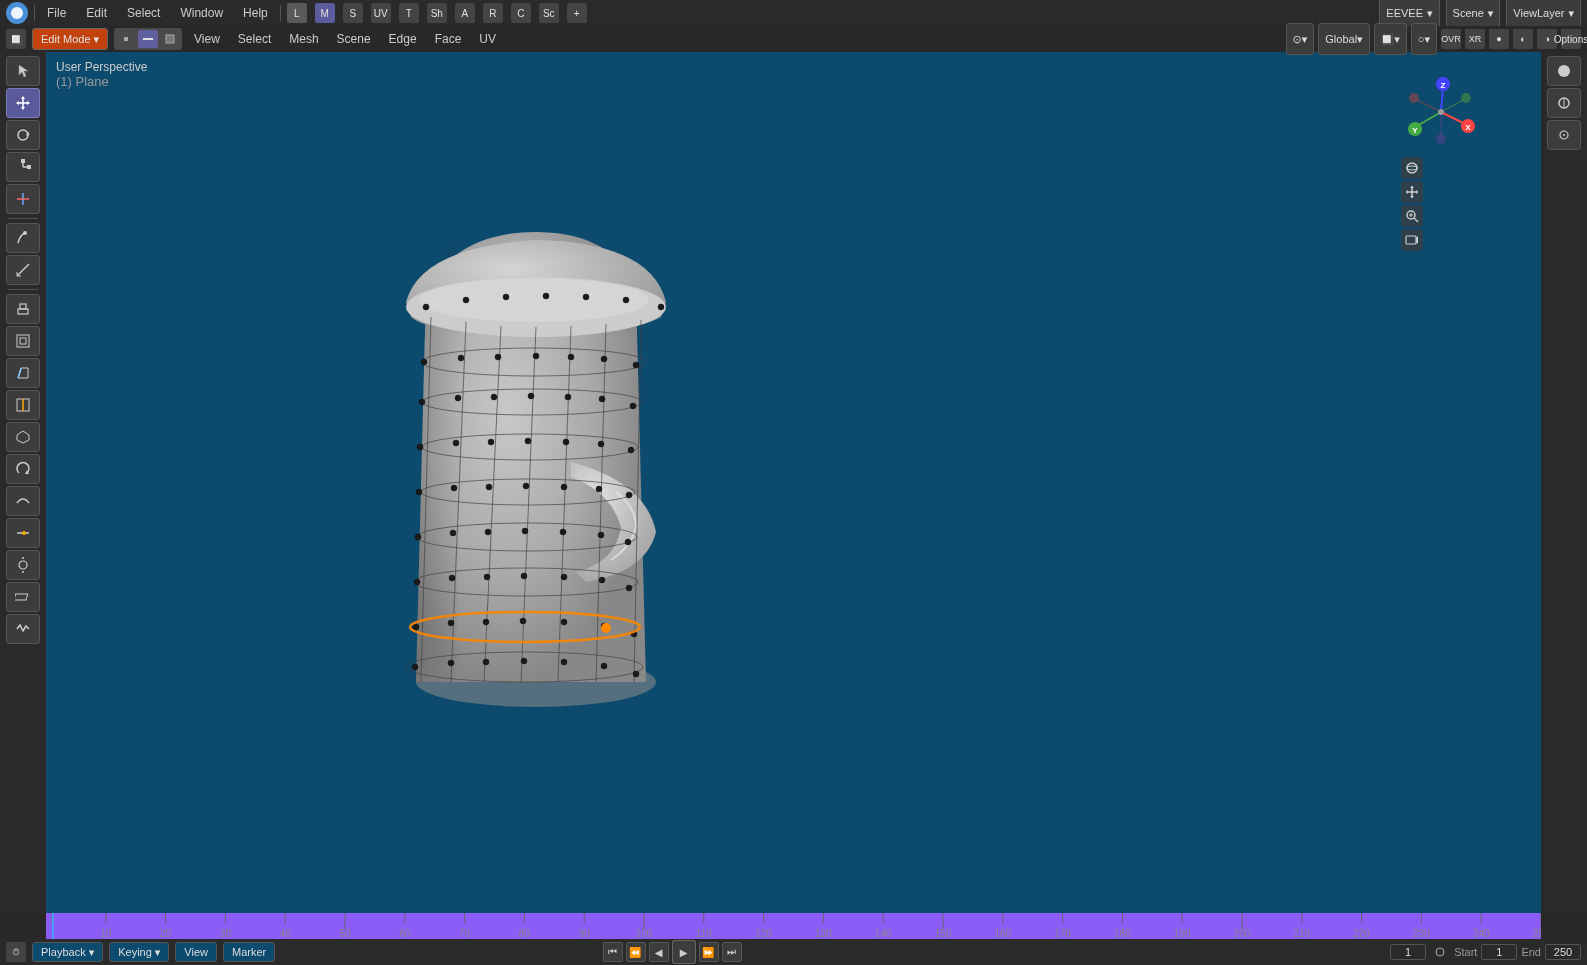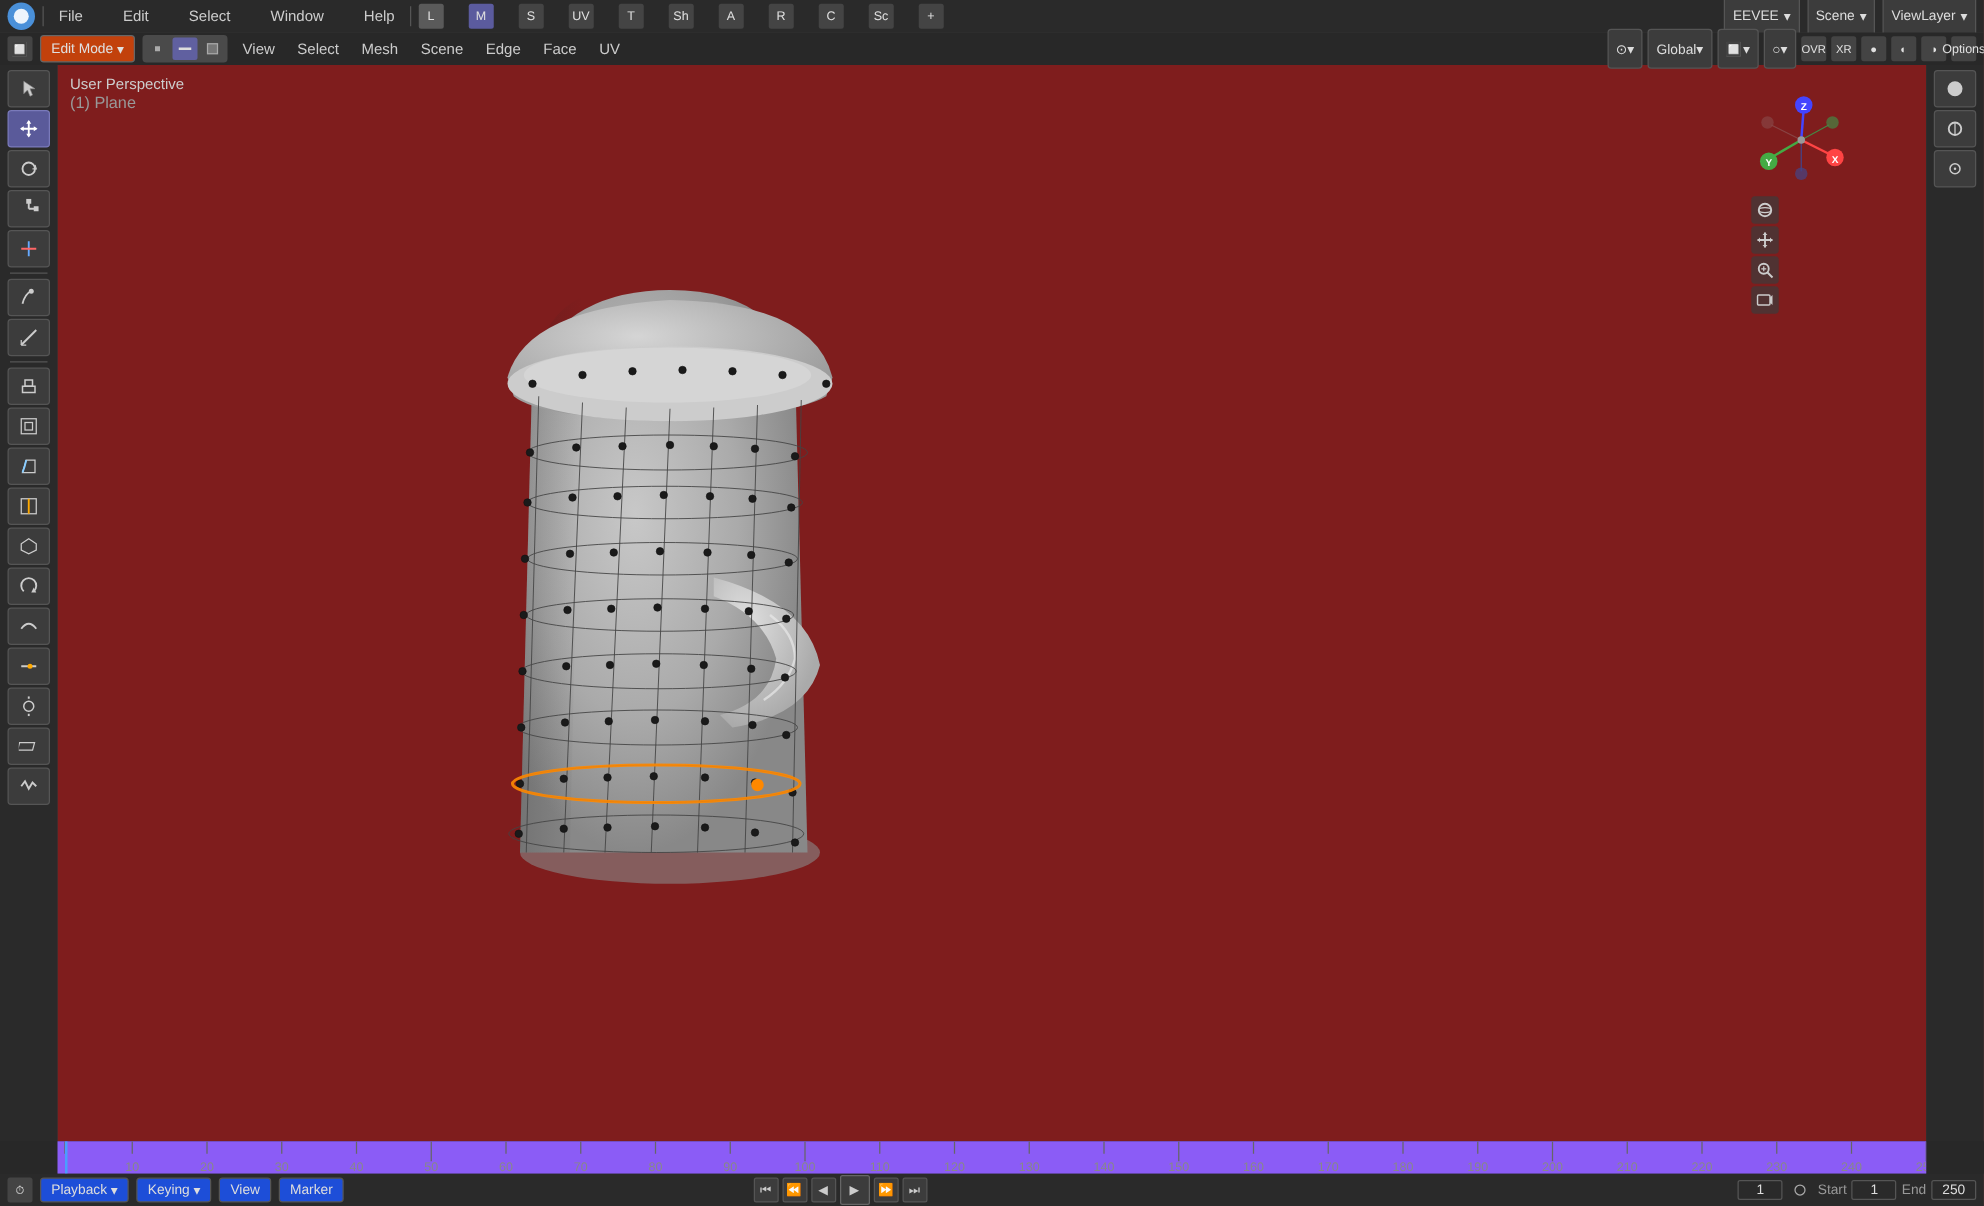--- a/index.html
+++ b/index.html
@@ -44,21 +44,21 @@
     }
     .top-bar-sep {
       width: 1px;
       height: 16px;
       background: #555;
       margin: 0 2px;
     }
     .top-bar-group {
       display: flex;
       align-items: center;
-      gap: 20px;
+      gap: 8px;
     }
     .top-bar-dropdown {
       background: #3c3c3c;
       border: 1px solid #555;
       border-radius: 3px;
       padding: 2px 6px;
       font-size: 11px;
       color: #ddd;
       display: flex;
       align-items: center;
@@ -75,21 +75,21 @@
       display: flex;
       align-items: center;
       padding: 0 6px;
       gap: 6px;
       position: absolute;
       top: 26px;
       left: 0;
       z-index: 100;
     }
     .editor-header-btn {
-      background: #1d4ed8;
+      background: #0c4a6e;
       border: 1px solid #555;
       border-radius: 3px;
       padding: 2px 8px;
       font-size: 11px;
       color: #ddd;
       cursor: pointer;
       height: 20px;
       display: flex;
       align-items: center;
       gap: 3px;
@@ -180,21 +180,21 @@
       margin: 2px 0;
     }
 
     
     #viewport {
       position: absolute;
       top: 52px;
       left: 46px;
       right: 46px;
       bottom: 52px;
-      background: #7f1d1d;
+      background: #0c4a6e;
       overflow: hidden;
     }
 
     
     #grid-canvas {
       position: absolute;
       top: 0; left: 0; right: 0; bottom: 0;
     }
 
     

